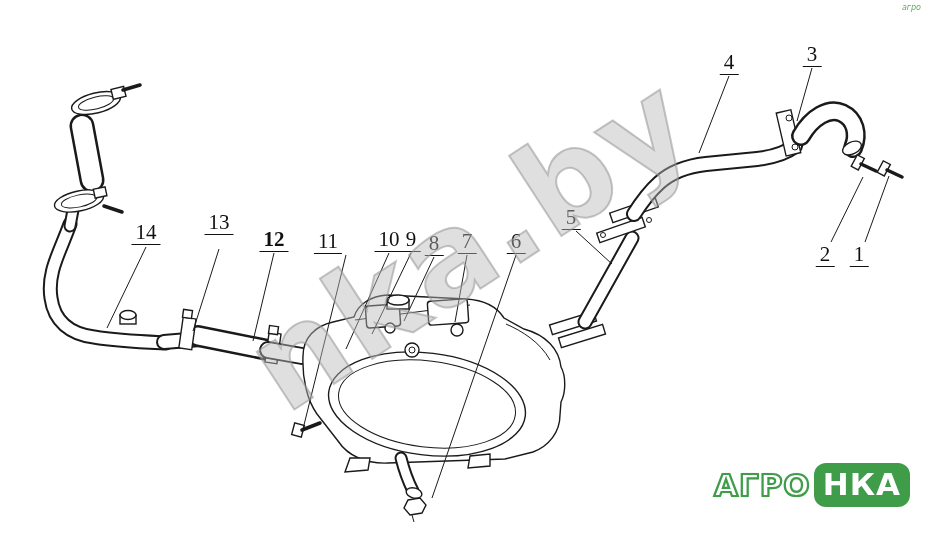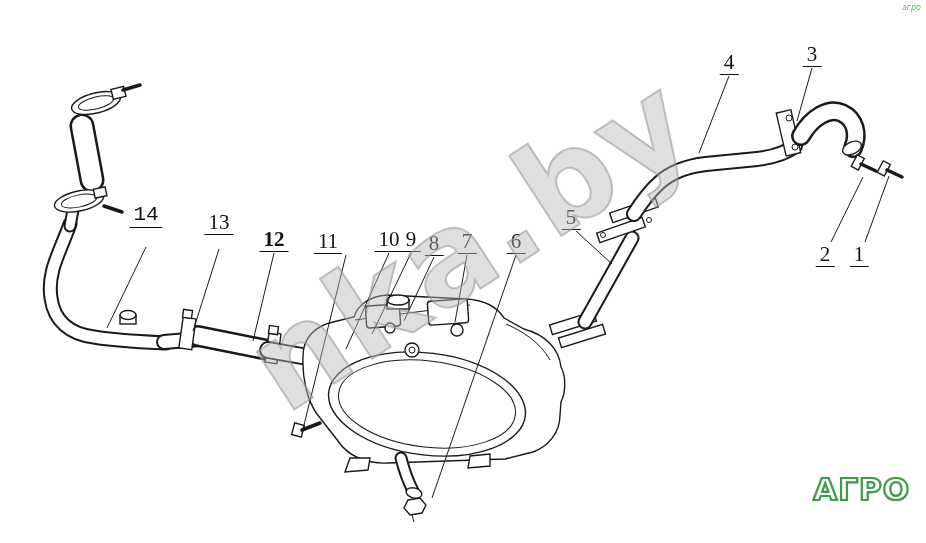--- a/index.html
+++ b/index.html
@@ -178,36 +178,37 @@
       <line class="ln" x1="467" y1="255" x2="455" y2="322"></line>
       <line class="ln" x1="516" y1="255" x2="432" y2="498"></line>
       <line class="ln" x1="576" y1="231" x2="612" y2="264"></line>
       <line class="ln" x1="729" y1="76" x2="699" y2="153"></line>
       <line class="ln" x1="812" y1="68" x2="797" y2="121"></line>
       <line class="ln" x1="831" y1="242" x2="863" y2="177"></line>
       <line class="ln" x1="865" y1="242" x2="889" y2="176"></line>
     </g>
   </svg>
 
-  <div class="callout" style="left:146px;top:204px;font-family:Liberation Mono, monospace;">14</div>
+  <div class="callout" style="left:146px;top:221px;">14</div>
   <div class="callout" style="left:219px;top:211px;">13</div>
   <div class="callout" style="left:274px;top:228px;font-weight:bold;">12</div>
   <div class="callout" style="left:328px;top:230px;">11</div>
   <div class="callout" style="left:389px;top:228px;">10</div>
   <div class="callout" style="left:411px;top:228px;">9</div>
   <div class="callout" style="left:434px;top:232px;">8</div>
   <div class="callout" style="left:467px;top:230px;">7</div>
   <div class="callout" style="left:516px;top:230px;">6</div>
   <div class="callout" style="left:571px;top:206px;">5</div>
   <div class="callout" style="left:729px;top:51px;">4</div>
   <div class="callout" style="left:812px;top:43px;">3</div>
   <div class="callout" style="left:825px;top:243px;">2</div>
   <div class="callout" style="left:859px;top:243px;">1</div>
 
   <div class="watermark">nka.by</div>
 
   <div class="corner">агро</div>
 
   <div class="logo">
     <span class="logo-prefix">АГРО</span>
+    <span class="logo-box">НКА</span>
   </div>
 
 </div>
 
 </body></html>

